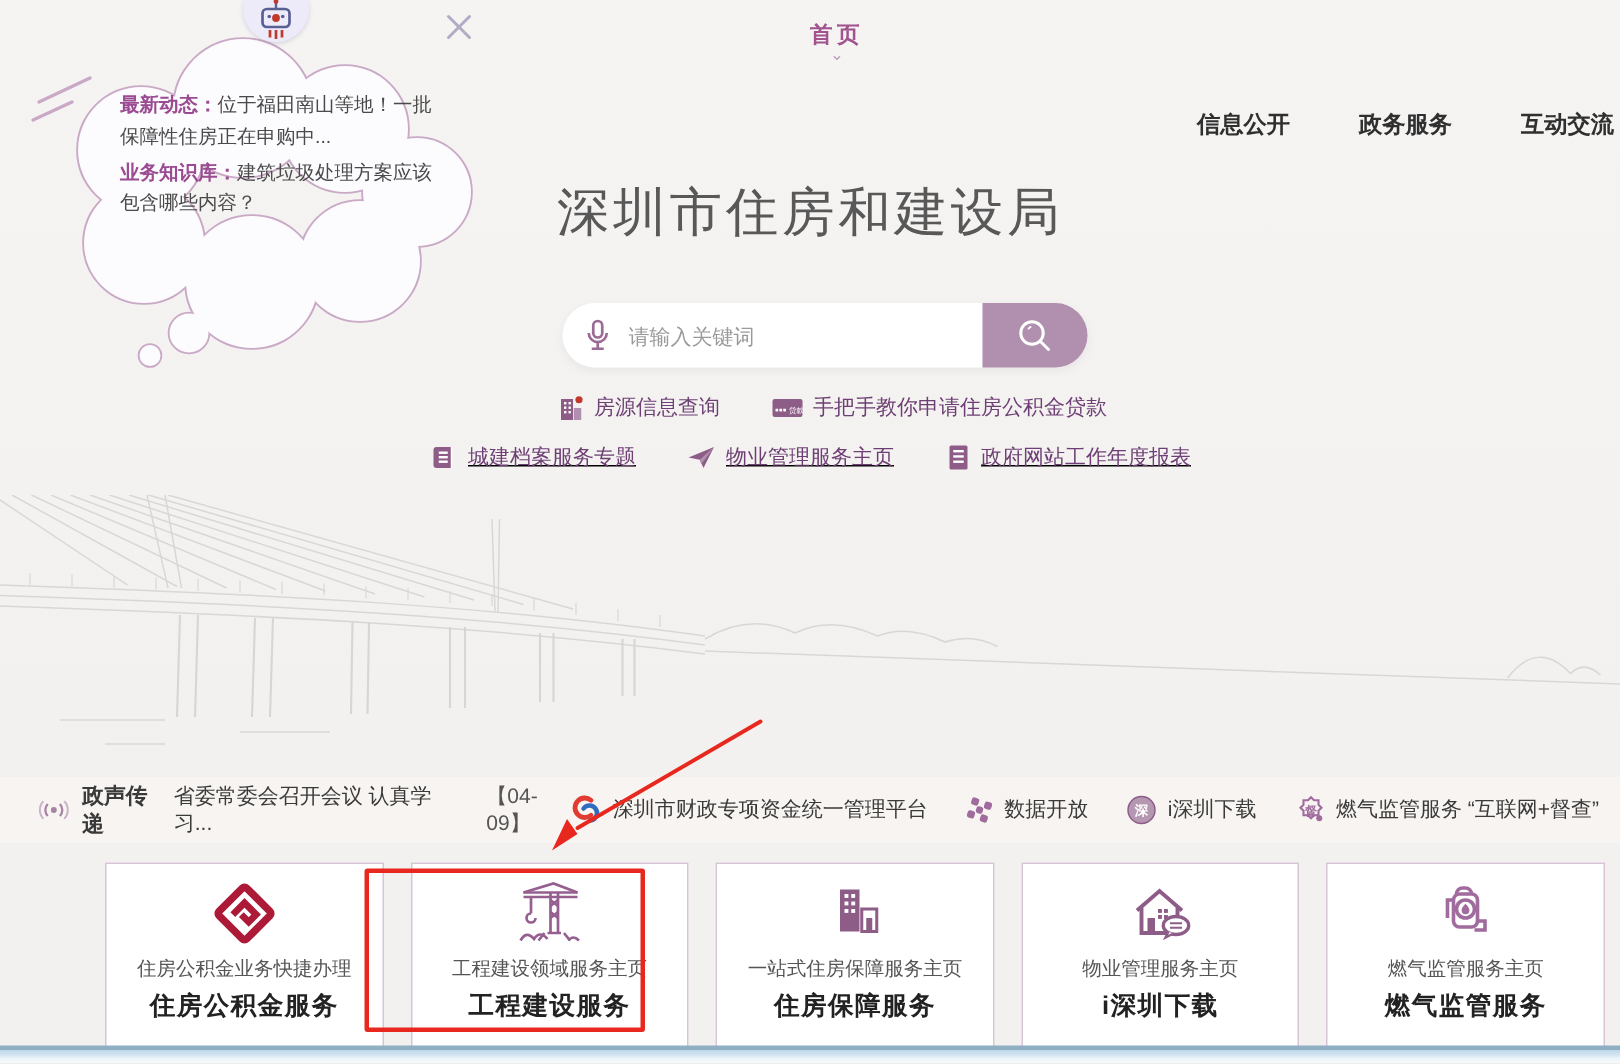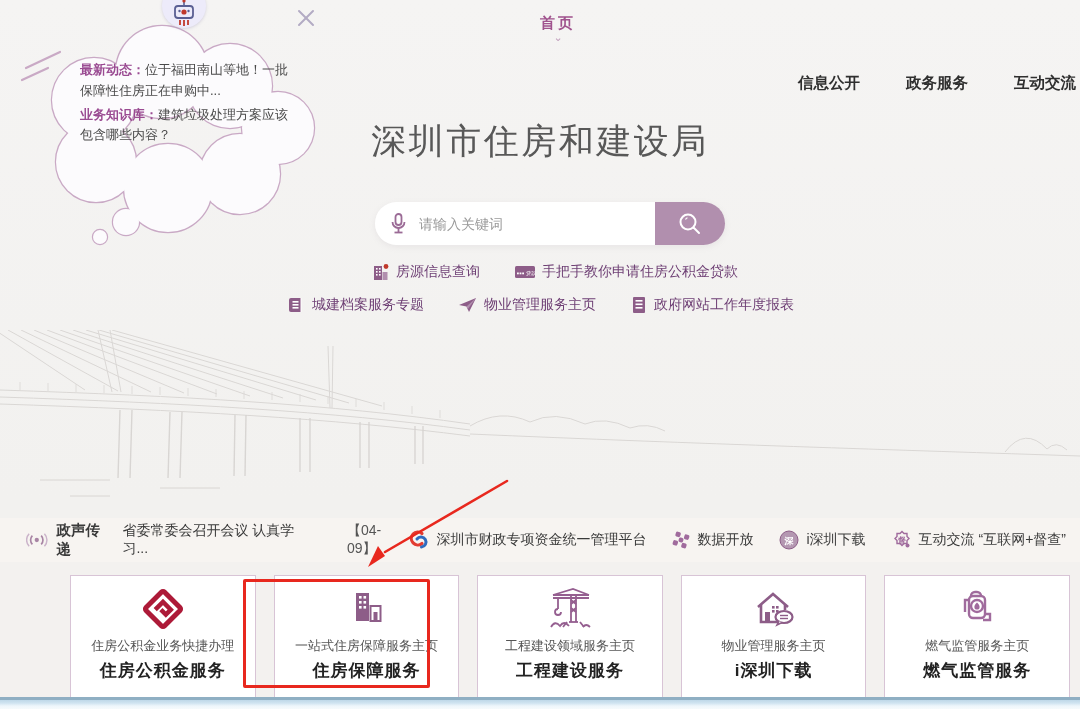--- a/index.html
+++ b/index.html
@@ -26,21 +26,21 @@
   
   .site-title{position:absolute;top:118px;left:0;width:100%;text-align:center;font-size:35px;color:#585858;letter-spacing:2.5px;font-weight:500;z-index:2;margin:0;}
   .searchbar{position:absolute;top:202px;left:calc(50% + 10px);transform:translateX(-50%);width:350px;height:43px;display:flex;z-index:2;box-shadow:0 2px 6px rgba(150,130,150,.12);border-radius:22px;}
   .search-field{flex:1;background:#fff;border-radius:22px 0 0 22px;display:flex;align-items:center;padding-left:15px;}
   .search-field input{border:none;outline:none;flex:1;font-size:14px;color:#444;background:transparent;margin-left:10px;font-family:inherit;}
   .search-field input::placeholder{color:#9a9a9a;}
   .search-btn{width:70px;border:none;background:#b18fae;border-radius:0 22px 22px 0;cursor:pointer;display:flex;align-items:center;justify-content:center;}
   
   .qrow{position:absolute;left:50%;transform:translateX(-50%);display:flex;gap:34px;z-index:2;}
   .qrow1{top:262px;margin-left:14px;}
-  .qrow2{top:295px;}
+  .qrow2{top:295px;text-decoration:underline;}
   .qlink{display:flex;align-items:center;gap:6px;font-size:14px;color:#6e3f74;cursor:pointer;white-space:nowrap;}
   
   .notice-bar{position:absolute;top:518px;left:0;width:1080px;height:44px;background:#f7f4f1;display:flex;align-items:center;justify-content:space-between;z-index:2;}
   .notice-left{display:flex;align-items:center;gap:9px;padding-left:26px;}
   .notice-left .prog{font-weight:bold;color:#3a3a3a;font-size:14.5px;cursor:pointer;}
   .notice-left .head{color:#3a3a3a;font-size:14px;cursor:pointer;}
   .notice-left .date{color:#555;font-size:14px;margin-left:22px;}
   .notice-right{display:flex;align-items:center;gap:26px;padding-right:14px;}
   .nlink{display:flex;align-items:center;gap:7px;font-size:14px;color:#3a3a3a;cursor:pointer;white-space:nowrap;}
   
@@ -309,53 +309,36 @@
           <text x="10" y="13.5" font-size="9" fill="#fff" text-anchor="middle" font-weight="bold">深</text>
         </svg>
         <span>i深圳下载</span>
       </div>
       <div class="nlink">
         <svg width="20" height="20" viewBox="0 0 20 20">
           <path d="M10 1.5 l2 2 h3 v3 l2 2 -2 2 v3 h-3 l-2 2 -2 -2 h-3 v-3 l-2 -2 2 -2 v-3 h3 z" fill="none" stroke="#a06b9d" stroke-width="1.4"></path>
           <text x="10" y="13" font-size="8" fill="#a06b9d" text-anchor="middle" font-weight="bold">督</text>
           <circle cx="15.5" cy="15.5" r="2" fill="#a06b9d"></circle>
         </svg>
-        <span>互动交流 “互联网+督查”</span>
+        <span>燃气监管服务 “互联网+督查”</span>
       </div>
     </div>
   </div>
 
   <div class="cards-strip"></div>
   <div class="cards">
     <div class="card">
       <svg width="46" height="46" viewBox="0 0 46 46">
         <g transform="rotate(45 23 23)" stroke="#ad1a38" fill="none">
           <rect x="10" y="10" width="26" height="26" rx="2" stroke-width="5"></rect>
           <path d="M18 29 V18 H29 V25 H22" stroke-width="4.5"></path>
         </g>
       </svg>
       <div class="sub">住房公积金业务快捷办理</div>
       <div class="ttl">住房公积金服务</div>
-    </div>
-    <div class="card">
-      <svg width="46" height="46" viewBox="0 0 46 46">
-        <rect x="13" y="7" width="13" height="28" fill="#8d5d88"></rect>
-        <g fill="#fff">
-          <rect x="16" y="10" width="2.6" height="2.6"></rect>
-            <rect x="20.5" y="10" width="2.6" height="2.6"></rect>
-          <rect x="16" y="15" width="2.6" height="2.6"></rect>
-            <rect x="20.5" y="15" width="2.6" height="2.6"></rect>
-          <rect x="16" y="20" width="2.6" height="2.6"></rect>
-            <rect x="20.5" y="20" width="2.6" height="2.6"></rect>
-        </g>
-        <rect x="27.5" y="20" width="10" height="15" fill="none" stroke="#8d5d88" stroke-width="2"></rect>
-        <rect x="30.5" y="26" width="4" height="9" fill="#8d5d88"></rect>
-      </svg>
-      <div class="sub">一站式住房保障服务主页</div>
-      <div class="ttl">住房保障服务</div>
     </div>
     <div class="card">
       <svg width="50" height="46" viewBox="0 0 50 46">
         <g stroke="#955f90" stroke-width="1.8" fill="none">
           <line x1="26" y1="9" x2="26" y2="36"></line>
             <line x1="31" y1="9" x2="31" y2="36"></line>
           <line x1="26" y1="14" x2="31" y2="18"></line>
             <line x1="31" y1="14" x2="26" y2="18"></line>
           <line x1="26" y1="22" x2="31" y2="26"></line>
             <line x1="31" y1="22" x2="26" y2="26"></line>
@@ -367,20 +350,37 @@
           <path d="M22 36 L18 41 M35 36 L39 41"></path>
           <line x1="24" y1="36" x2="33" y2="36"></line>
           <path d="M6 41 q4 -7 9 -1 q4 -6 9 0"></path>
           <path d="M38 41 q3 -4 7 0"></path>
         </g>
       </svg>
       <div class="sub">工程建设领域服务主页</div>
       <div class="ttl">工程建设服务</div>
     </div>
     <div class="card">
+      <svg width="46" height="46" viewBox="0 0 46 46">
+        <rect x="13" y="7" width="13" height="28" fill="#8d5d88"></rect>
+        <g fill="#fff">
+          <rect x="16" y="10" width="2.6" height="2.6"></rect>
+            <rect x="20.5" y="10" width="2.6" height="2.6"></rect>
+          <rect x="16" y="15" width="2.6" height="2.6"></rect>
+            <rect x="20.5" y="15" width="2.6" height="2.6"></rect>
+          <rect x="16" y="20" width="2.6" height="2.6"></rect>
+            <rect x="20.5" y="20" width="2.6" height="2.6"></rect>
+        </g>
+        <rect x="27.5" y="20" width="10" height="15" fill="none" stroke="#8d5d88" stroke-width="2"></rect>
+        <rect x="30.5" y="26" width="4" height="9" fill="#8d5d88"></rect>
+      </svg>
+      <div class="sub">一站式住房保障服务主页</div>
+      <div class="ttl">住房保障服务</div>
+    </div>
+    <div class="card">
       <svg width="50" height="46" viewBox="0 0 50 46">
         <g stroke="#8d5d88" stroke-width="2.6" fill="none">
           <path d="M9 21 L24 8 L39 21"></path>
           <path d="M12 19 V36 H31"></path>
           <path d="M36 19 V24"></path>
         </g>
         <rect x="16" y="26" width="5" height="10" fill="#8d5d88"></rect>
         <g fill="#8d5d88">
           <rect x="23" y="20" width="2.6" height="2.6"></rect>
             <rect x="27" y="20" width="2.6" height="2.6"></rect>

